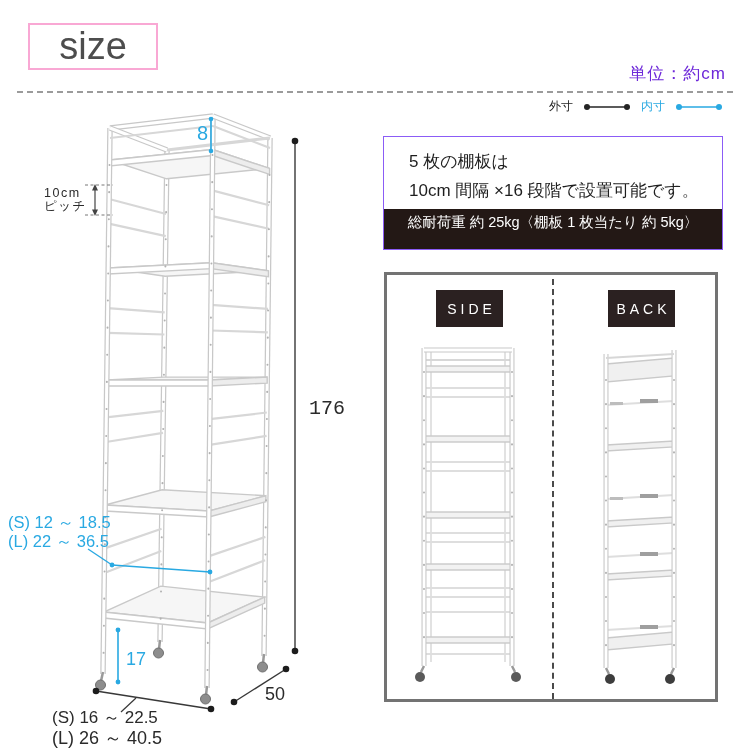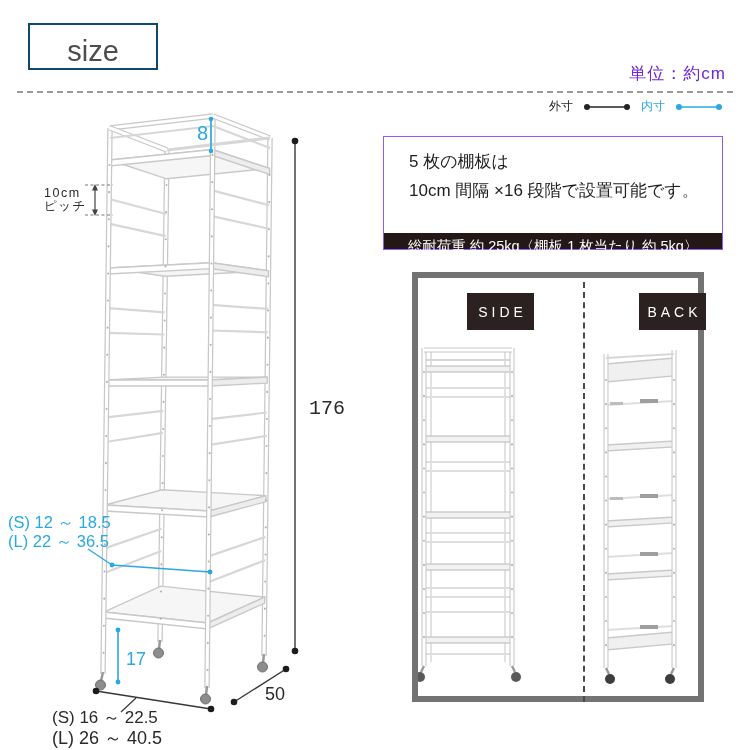--- a/index.html
+++ b/index.html
@@ -1,44 +1,44 @@
 <!DOCTYPE html>
 <html><head>
 <meta charset="utf-8">
 <style>
   html,body{margin:0;padding:0;background:#fff;}
   .canvas{position:relative;width:750px;height:750px;background:#fff;overflow:hidden;
           font-family:"Liberation Sans","DejaVu Sans",sans-serif;color:#2a2a2a;}
   .layer-svg{position:absolute;left:0;top:0;z-index:1;}
-  .size-box{position:absolute;left:28px;top:23px;width:126px;height:43px;border:2px solid #0c4a6e;
-            display:flex;align-items:flex-end;justify-content:center;font-size:29px;color:#4d4d4d;z-index:3;}
+  .size-box{position:absolute;left:28px;top:23px;width:126px;height:43px;border:2px solid #f9a8d4;
+            display:flex;align-items:flex-end;justify-content:center;font-size:38px;color:#4d4d4d;z-index:3;}
   .unit-note{position:absolute;top:62px;right:24px;font-size:17px;color:#6d28d9;letter-spacing:1px;z-index:3;}
   .dashed-rule{position:absolute;top:91px;left:17px;width:716px;border-top:2px dashed #9b9b9b;z-index:3;}
   .legend{position:absolute;top:98px;right:26px;display:flex;align-items:center;gap:9px;font-size:12px;z-index:3;}
   .legend .lg-outer{color:#242424;}
   .legend .lg-inner{color:#29a9e2;}
   .dim{position:absolute;z-index:4;white-space:nowrap;}
   .cyan{color:#29a9e2;}
   .lbl-8{left:184px;top:122px;width:24px;text-align:right;font-size:20px;}
   .lbl-pitch{left:44px;top:187px;font-size:12.5px;line-height:13px;letter-spacing:1.5px;color:#2a2a2a;}
   .lbl-176{left:309px;top:397px;font-size:20px;font-family:Liberation Mono, monospace;}
   .lbl-iw-s{left:8px;top:512px;font-size:16.5px;}
   .lbl-iw-l{left:8px;top:531px;font-size:16.5px;text-align:right;}
   .lbl-17{left:126px;top:649px;font-size:18px;}
   .lbl-50{left:265px;top:684px;font-size:18px;}
   .lbl-ow-s{left:52px;top:706px;font-size:17px;}
   .lbl-ow-l{left:52px;top:726px;font-size:18px;}
   .info-box{position:absolute;left:383px;top:136px;width:340px;height:114px;border:1px solid #8b5cf6;
             box-sizing:border-box;background:#fff;z-index:2;}
   .info-line1{position:absolute;left:25px;top:13px;font-size:17px;color:#1e1e1e;}
   .info-line2{position:absolute;left:25px;top:42px;font-size:17px;color:#1e1e1e;}
-  .info-banner{position:absolute;left:0;right:0;bottom:0;height:16px;background:#231815;color:#fff;
+  .info-banner{position:absolute;left:0;right:0;bottom:0;height:40px;background:#231815;color:#fff;
                font-size:14.5px;text-align:center;line-height:26px;}
-  .views-panel{position:absolute;left:384px;top:272px;width:292px;height:430px;border:6px solid #737373;
-               box-sizing:border-box;background:transparent;z-index:2;margin-left:28px;}
+  .views-panel{position:absolute;left:384px;top:272px;width:334px;height:430px;border:3px solid #737373;
+               box-sizing:border-box;background:transparent;z-index:2;}
   .view-label{position:absolute;width:67px;height:37px;background:#2b2121;color:#fff;font-size:14px;
               letter-spacing:4px;text-indent:4px;display:flex;align-items:center;justify-content:center;}
   .side-label{left:49px;top:15px;}
   .back-label{left:221px;top:15px;}
   .view-divider{position:absolute;left:165px;top:4px;height:420px;border-left:2px dashed #4a4a4a;}
 </style>
 </head>
 <body>
 
 <div class="canvas">

